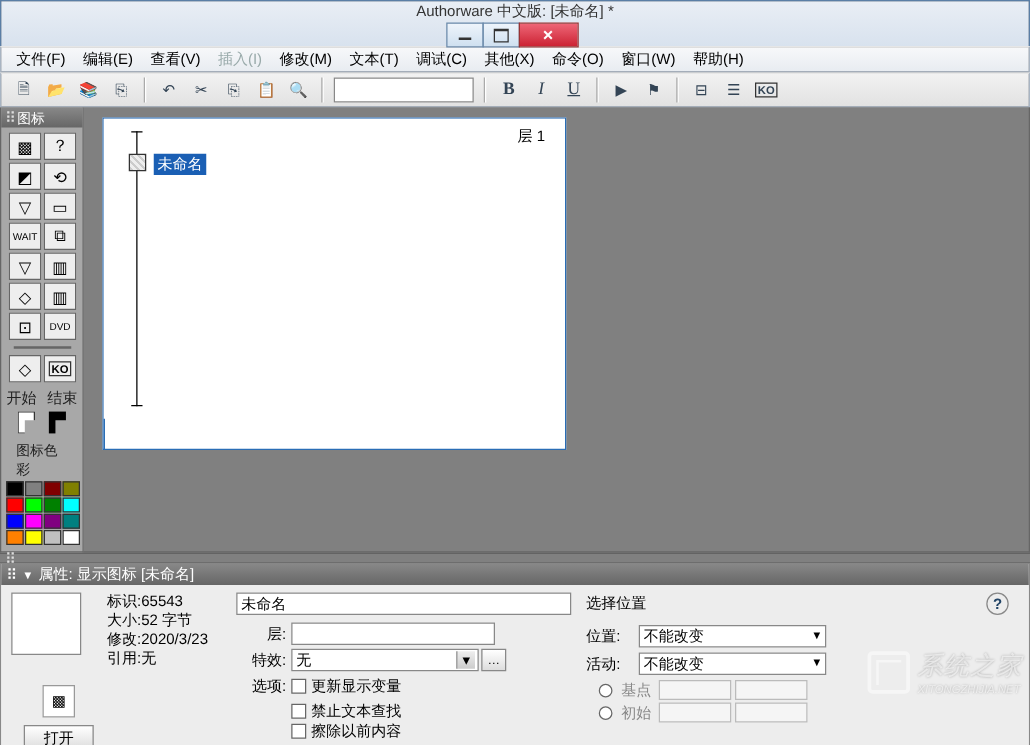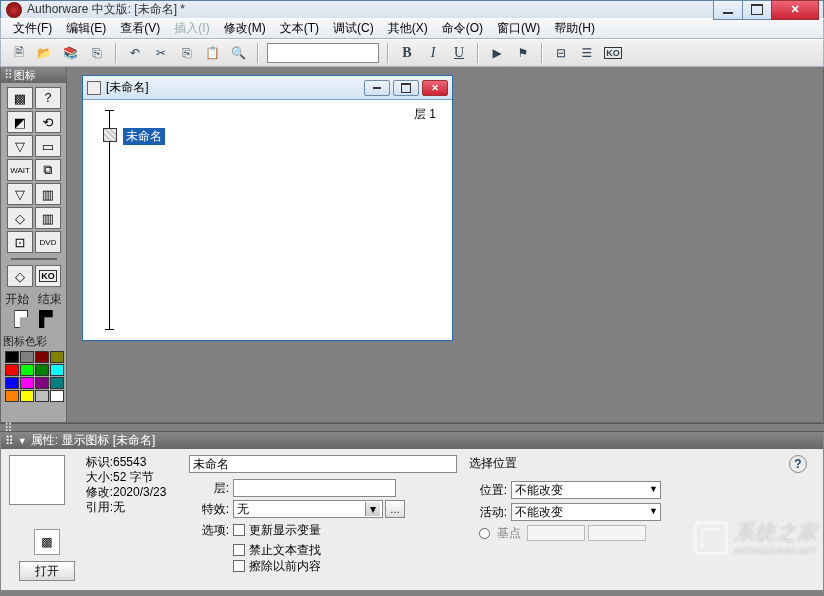--- a/index.html
+++ b/index.html
@@ -1,19 +1,19 @@
 <!DOCTYPE html>
 <html><head>
 <meta charset="utf-8">
 <style>
 * { margin: 0; padding: 0; box-sizing: border-box; font-family: "Microsoft YaHei", SimSun, sans-serif; font-size: 12px; }
 body { width: 824px; height: 596px; overflow: hidden; background: #808080; position: relative; }
 
 
-.titlebar { height: 18px; background: linear-gradient(#e9eef5,#d8e2ee); display: flex; align-items: center; border: 1px solid #5a7ea5; border-bottom: none; }
+.titlebar { height: 37px; background: linear-gradient(#e9eef5,#d8e2ee); display: flex; align-items: center; border: 1px solid #5a7ea5; border-bottom: none; flex-direction: column; }
 .titlebar .app-icon { width: 16px; height: 16px; margin: 0 5px; border-radius: 8px; background: radial-gradient(#c33,#600); }
 .titlebar .title { flex: 1; color: #333; }
 .win-btns { display: flex; height: 20px; margin-right: 4px; }
 .win-btns div { width: 30px; height: 20px; border: 1px solid #6b8aab; background: linear-gradient(#eef4fb,#cfe0f0); display: flex; align-items: center; justify-content: center; margin-left: -1px; position: relative; }
 .win-btns .close { width: 48px; background: linear-gradient(#e67,#c23); border-color: #933; color: #fff; }
 .win-btns .min::after { content: ""; width: 10px; border-top: 2px solid #333; position: absolute; bottom: 5px; }
 .win-btns .max::after { content: ""; width: 10px; height: 8px; border: 1px solid #333; border-top-width: 2px; }
 .win-btns .close::after { content: "✕"; font-size: 11px; font-weight: bold; }
 
 
@@ -38,21 +38,21 @@
 .palette { width: 67px; background: #a8a8a8; border: 1px solid #666; border-top: none; }
 .phead { height: 16px; background: linear-gradient(#888,#666); display: flex; align-items: center; gap: 3px; padding: 0 3px; }
 .phead .dots { color: #ddd; letter-spacing: -2px; }
 .phead .ptitle { color: #fff; font-size: 11px; }
 .pgrid { display: grid; grid-template-columns: 26px 26px; gap: 2px; padding: 4px 6px; }
 .picon { width: 26px; height: 22px; background: #eee; border: 1px solid #666; display: flex; align-items: center; justify-content: center; font-size: 13px; }
 .psep { height: 2px; background: #666; margin: 3px 4px; grid-column: 1/3; }
 .plabels { display: flex; justify-content: space-around; font-size: 11px; color: #222; }
 .pflags { display: flex; justify-content: space-around; padding: 2px 8px; }
 .pflags div { width: 14px; height: 18px; }
-.colortitle { font-size: 11px; color: #222; padding: 4px 2px 2px; }
+.colortitle { font-size: 11px; color: #222; padding: 4px 12px 2px; }
 .colorgrid { display: grid; grid-template-columns: repeat(4,14px); gap: 1px; padding: 0 4px 4px; }
 .colorgrid div { height: 12px; border: 1px solid #333; }
 
 
 .canvas { flex: 1; background: #808080; position: relative; border: 1px solid #666; border-top: none; border-left: none; }
 
 
 .dwin { position: absolute; left: 15px; top: 8px; width: 371px; height: 266px; border: 1px solid #2a6db5; background: #fff; box-shadow: 1px 1px 0 #2a6db5 inset; }
 .dtb { height: 24px; background: linear-gradient(#eef4fb,#d2e2f3); border-bottom: 1px solid #7ca3cb; display: flex; align-items: center; padding: 0 4px; }
 .dtb .dicon { width: 14px; height: 14px; border: 1px solid #666; background: #eee; margin-right: 5px; }
@@ -92,21 +92,21 @@
 .frow { display: flex; align-items: center; margin-bottom: 3px; height: 18px; }
 .flab { width: 40px; text-align: right; margin-right: 4px; }
 .fsel { flex: 1; height: 18px; border: 1px solid #888; background: #fff; position: relative; padding: 0 3px; display: flex; align-items: center; }
 .fsel::after { content: "▾"; position: absolute; right: 2px; top: 1px; width: 14px; text-align: center; background: linear-gradient(#eee,#ccc); border-left: 1px solid #888; }
 .fbox { width: 20px; height: 18px; border: 1px solid #888; background: linear-gradient(#fff,#ddd); margin-left: 2px; display: flex; align-items: center; justify-content: center; font-size: 10px; }
 .chk { width: 12px; height: 12px; border: 1px solid #666; background: #fff; margin-right: 4px; }
 .chkrow { display: flex; align-items: center; height: 16px; margin-left: 44px; }
 .poscol { flex: 1; font-size: 11px; position: relative; }
 .poscol .ptitle2 { margin-bottom: 8px; }
 .prow { display: flex; align-items: center; height: 20px; margin-bottom: 2px; }
-.prow .plab { width: 38px; text-align: right; margin-right: 4px; }
+.prow .plab { width: 38px; margin-right: 4px; }
 .prow .psel { width: 150px; height: 18px; border: 1px solid #888; background: #fff; position: relative; padding: 0 3px; display: flex; align-items: center; }
 .prow .psel::after { content: "▼"; position: absolute; right: 2px; top: 2px; font-size: 9px; }
 .radio { width: 11px; height: 11px; border: 1px solid #666; border-radius: 6px; background: #fff; margin-right: 4px; }
 .rrow { display: flex; align-items: center; height: 18px; color: #888; }
 .rrow .rl { width: 52px; display: flex; align-items: center; justify-content: flex-end; gap: 3px; margin-right: 6px; }
 .rrow .rin { width: 58px; height: 16px; border: 1px solid #bbb; background: #f5f5f5; }
 .helpq { position: absolute; right: 8px; top: 0; width: 18px; height: 18px; border: 1px solid #888; border-radius: 10px; display: flex; align-items: center; justify-content: center; color: #246; font-weight: bold; }
 
 
 .watermark { position: absolute; right: 6px; bottom: 40px; color: rgba(255,255,255,.6); font-size: 18px; font-style: italic; letter-spacing: 1px; pointer-events: none; text-shadow: 0 0 2px rgba(0,0,0,.3); display: flex; align-items: center; gap: 6px; }
@@ -220,29 +220,20 @@
         <div style="background: rgb(0, 128, 128);"></div>
         <div style="background: rgb(255, 128, 0);"></div>
         <div style="background: rgb(255, 255, 0);"></div>
         <div style="background: rgb(192, 192, 192);"></div>
         <div style="background: rgb(255, 255, 255);"></div>
       </div>
   </div>
 
   <div class="canvas">
     <div class="dwin">
-      <div class="dtb">
-        <div class="dicon"></div>
-        <div class="dtitle">[未命名]</div>
-        <div class="dbtns">
-          <div class="dmin"></div>
-          <div class="dmax"></div>
-          <div class="dclose"></div>
-        </div>
-      </div>
       <div class="dbody">
         <div class="layer">
           <span>层</span>&nbsp;<span>1</span>
         </div>
         <div class="flowline"></div>
         <div class="nodeicon"></div>
         <div class="nodelabel">未命名</div>
       </div>
     </div>
   </div>
@@ -314,20 +305,24 @@
       <div class="prow">
         <div class="plab">活动:</div>
         <div class="psel">
             <span>不能改变</span>
           </div>
       </div>
       <div class="rrow"><div class="rl">
             <div class="radio"></div>
             <span>基点</span>
           </div><div class="rin"></div>&nbsp;<div class="rin"></div></div>
+      <div class="rrow"><div class="rl">
+            <div class="radio"></div>
+            <span>初始</span>
+          </div><div class="rin"></div>&nbsp;<div class="rin"></div></div>
     </div>
   </div>
 </div>
 
 <div class="watermark">
   <div class="wlogo"></div>
   <div>
     <div style="font-size:20px;">系统之家</div>
     <div style="font-size:9px;letter-spacing:0;">XITONGZHIJIA.NET</div>
   </div>

